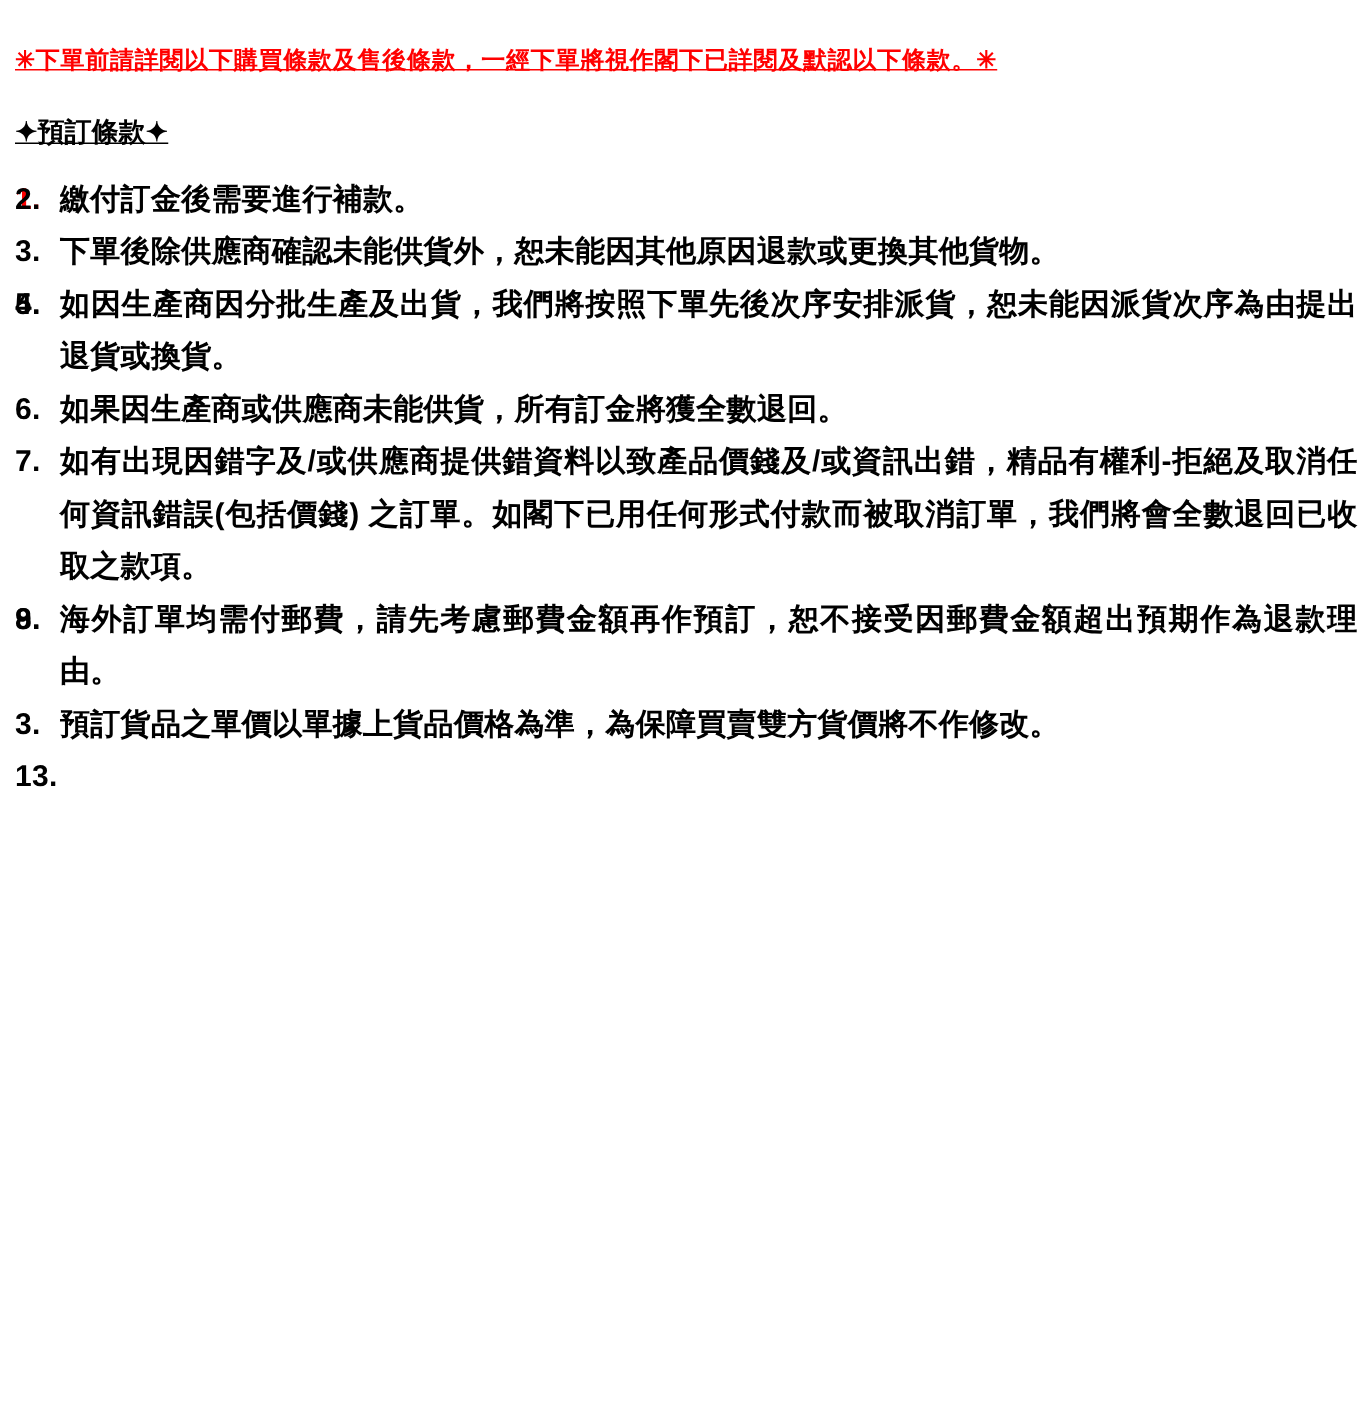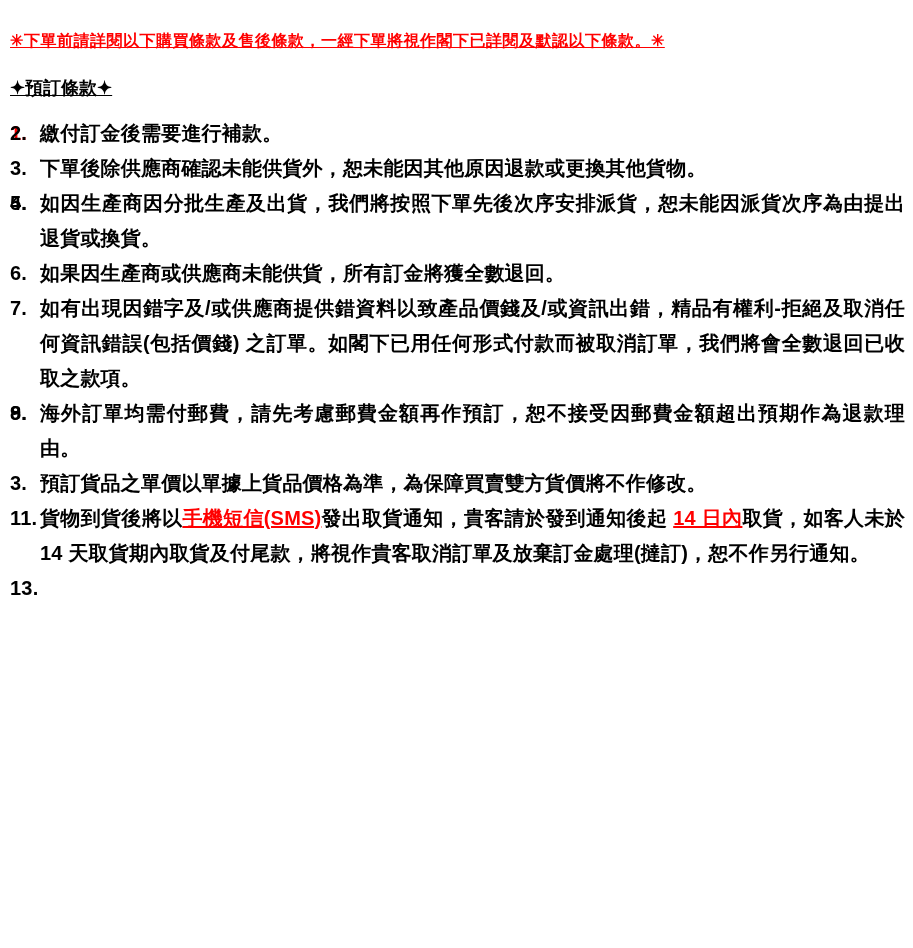--- a/index.html
+++ b/index.html
@@ -79,16 +79,15 @@
       <div class="term red"><span class="num">1.</span></div>
       <div class="term"><span class="num">2.</span><span><span>繳付訂金後需要進行補款。</span></span></div>
       <div class="term"><span class="num">3.</span><span><span>下單後除供應商確認未能供貨外，恕未能因其他原因退款或更換其他貨物。</span></span></div>
       <div class="term"><span class="num">4.</span></div>
       <div class="term"><span class="num">5.</span><span><span>如因生產商因分批生產及出貨，我們將按照下單先後次序安排派貨，恕未能因派貨次序為由提出退貨或換貨。</span></span></div>
       <div class="term"><span class="num">6.</span><span><span>如果因生產商或供應商未能供貨，所有訂金將獲全數退回。</span></span></div>
       <div class="term"><span class="num">7.</span><span><span>如有出現因錯字及/或供應商提供錯資料以致產品價錢及/或資訊出錯，精品有權利-拒絕及取消任何資訊錯誤(包括價錢) 之訂單。如閣下已用任何形式付款而被取消訂單，我們將會全數退回已收取之款項。</span></span></div>
       <div class="term"><span class="num">8.</span></div>
       <div class="term"><span class="num">9.</span><span><span>海外訂單均需付郵費，請先考慮郵費金額再作預訂，恕不接受因郵費金額超出預期作為退款理由。</span></span></div>
       <div class="term"><span class="num">3.</span><span><span>預訂貨品之單價以單據上貨品價格為準，為保障買賣雙方貨價將不作修改。</span></span></div>
-      <div class="term"><span class="num">11.</span><span><span>貨物到貨後將以</span><span class="red-link">手機短信(SMS)</span><span>發出取貨通知，貴客請於發到通知後起 </span><span class="red-link">14 日內</span><span>取貨，如客人未於 14 天取貨期內取貨及付尾款，將視作貴客取消訂單及放棄訂金處理(撻訂)，恕不作另行通知。</span></span></div>
       <div class="term"><span class="num">13.</span></div>
     </div>
 </div>
 
 </body></html>

